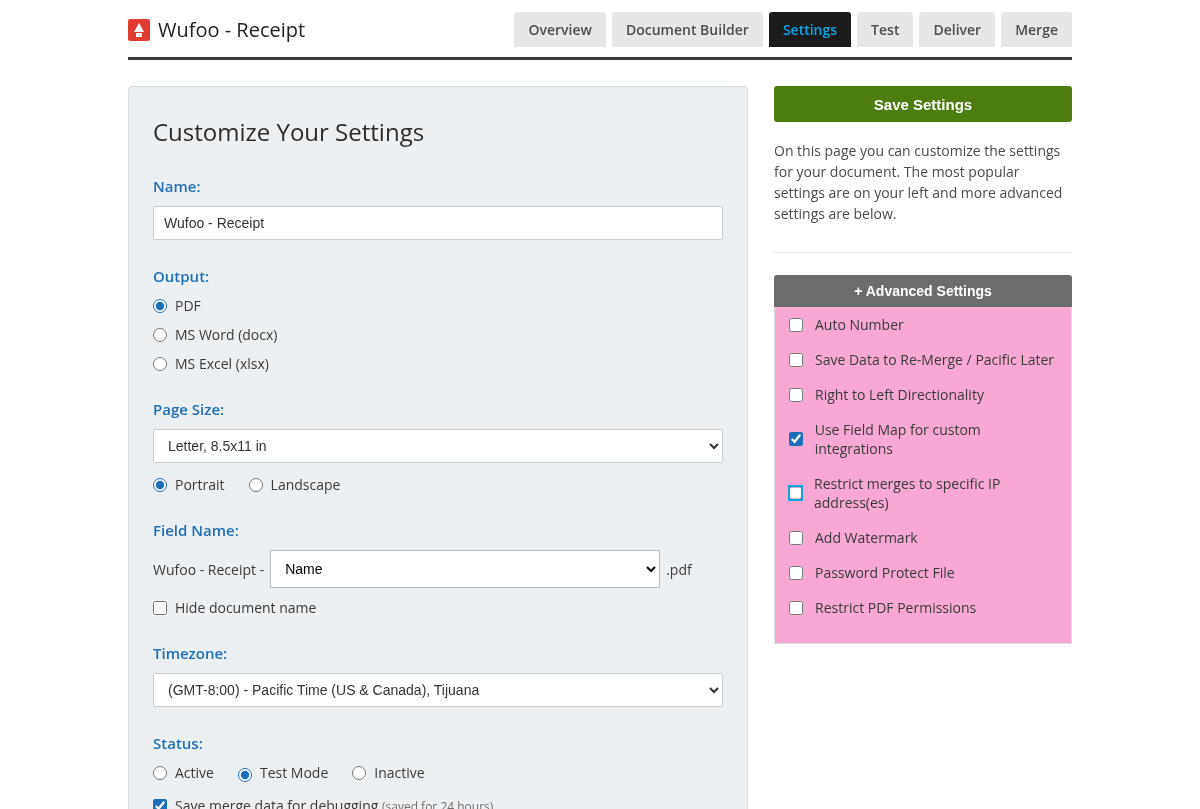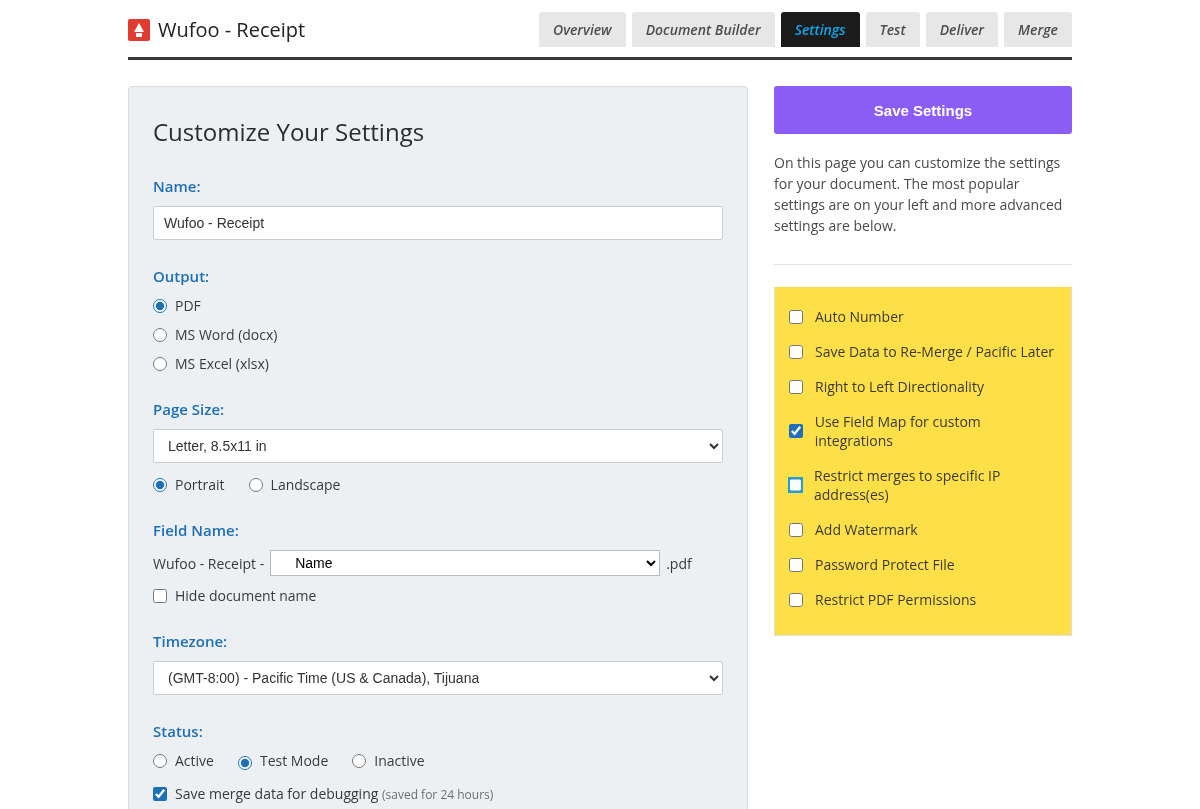--- a/index.html
+++ b/index.html
@@ -65,21 +65,20 @@
     gap: 6px;
   }
   .tab {
     background: #e7e7e7;
     color: #4e4e4e;
     font-weight: 600;
     font-size: 14px;
     padding: 8px 14px;
     border-radius: 3px 3px 0 0;
     cursor: pointer;
-    font-style: italic;
   }
   .tab.active {
     background: #1b1b1b;
     color: #0ea5e9;
   }
   
   .layout {
     display: flex;
     gap: 26px;
     margin: 26px 108px 0 108px;
@@ -147,50 +146,50 @@
     align-items: center;
     gap: 6px;
     margin-bottom: 10px;
   }
   .filename-prefix, .filename-suffix {
     font-size: 14px;
     color: #3a3a3a;
   }
   .filename-select {
     width: 390px;
-    height: 26px;
+    height: 38px;
     border: 1px solid #b7bcc1;
     background: #fff;
-    padding: 0 20px;
+    padding: 0 10px;
     font-size: 14px;
   }
   .check-row {
     display: flex;
     align-items: center;
     gap: 8px;
   }
   .check-row input[type=checkbox] {
     width: 14px;
     height: 14px;
     accent-color: #1d6fb7;
   }
   .hint {
     font-size: 12px;
     color: #6e6e6e;
   }
   
   .save-btn {
     width: 100%;
-    background: #8b5cf6;
+    background: #4d7c0f;
     color: #fff;
     font-size: 15px;
     font-weight: 600;
     border: none;
     border-radius: 3px;
-    height: 48px;
+    height: 36px;
     cursor: pointer;
     margin-bottom: 18px;
   }
   .side-desc {
     font-size: 14px;
     color: #4a4a4a;
     line-height: 1.5;
     margin-bottom: 28px;
   }
   .side-divider {
@@ -205,22 +204,22 @@
     font-size: 14px;
     font-weight: 600;
     border: none;
     height: 32px;
     cursor: pointer;
     border-radius: 3px 3px 0 0;
   }
   .adv-panel {
     border: 1px solid #dcdfe3;
     border-top: none;
-    background: #fde047;
-    padding: 12px 14px 18px 14px;
+    background: #f9a8d4;
+    padding: 0 14px 18px 14px;
   }
   .adv-item {
     display: flex;
     align-items: center;
     gap: 12px;
     padding: 8px 0;
   }
   .adv-item input[type=checkbox] {
     width: 14px;
     height: 14px;
@@ -345,20 +344,21 @@
             <span>Save merge data for debugging </span><span class="hint">(saved for 24 hours)</span>
           </label>
         </div>
       </div>
     </div>
 
     <div class="side-panel">
       <button class="save-btn">Save Settings</button>
       <p class="side-desc">On this page you can customize the settings for your document. The most popular settings are on your left and more advanced settings are below.</p>
       <hr class="side-divider">
+      <button class="adv-header">+ Advanced Settings</button>
       <div class="adv-panel" id="advanced-items">
           <div class="adv-item">
             <input type="checkbox" id="adv0" style="">
             <label for="adv0">Auto Number</label>
           </div>
           <div class="adv-item">
             <input type="checkbox" id="adv1" style="">
             <label for="adv1">Save Data to Re-Merge / Pacific Later</label>
           </div>
           <div class="adv-item">

